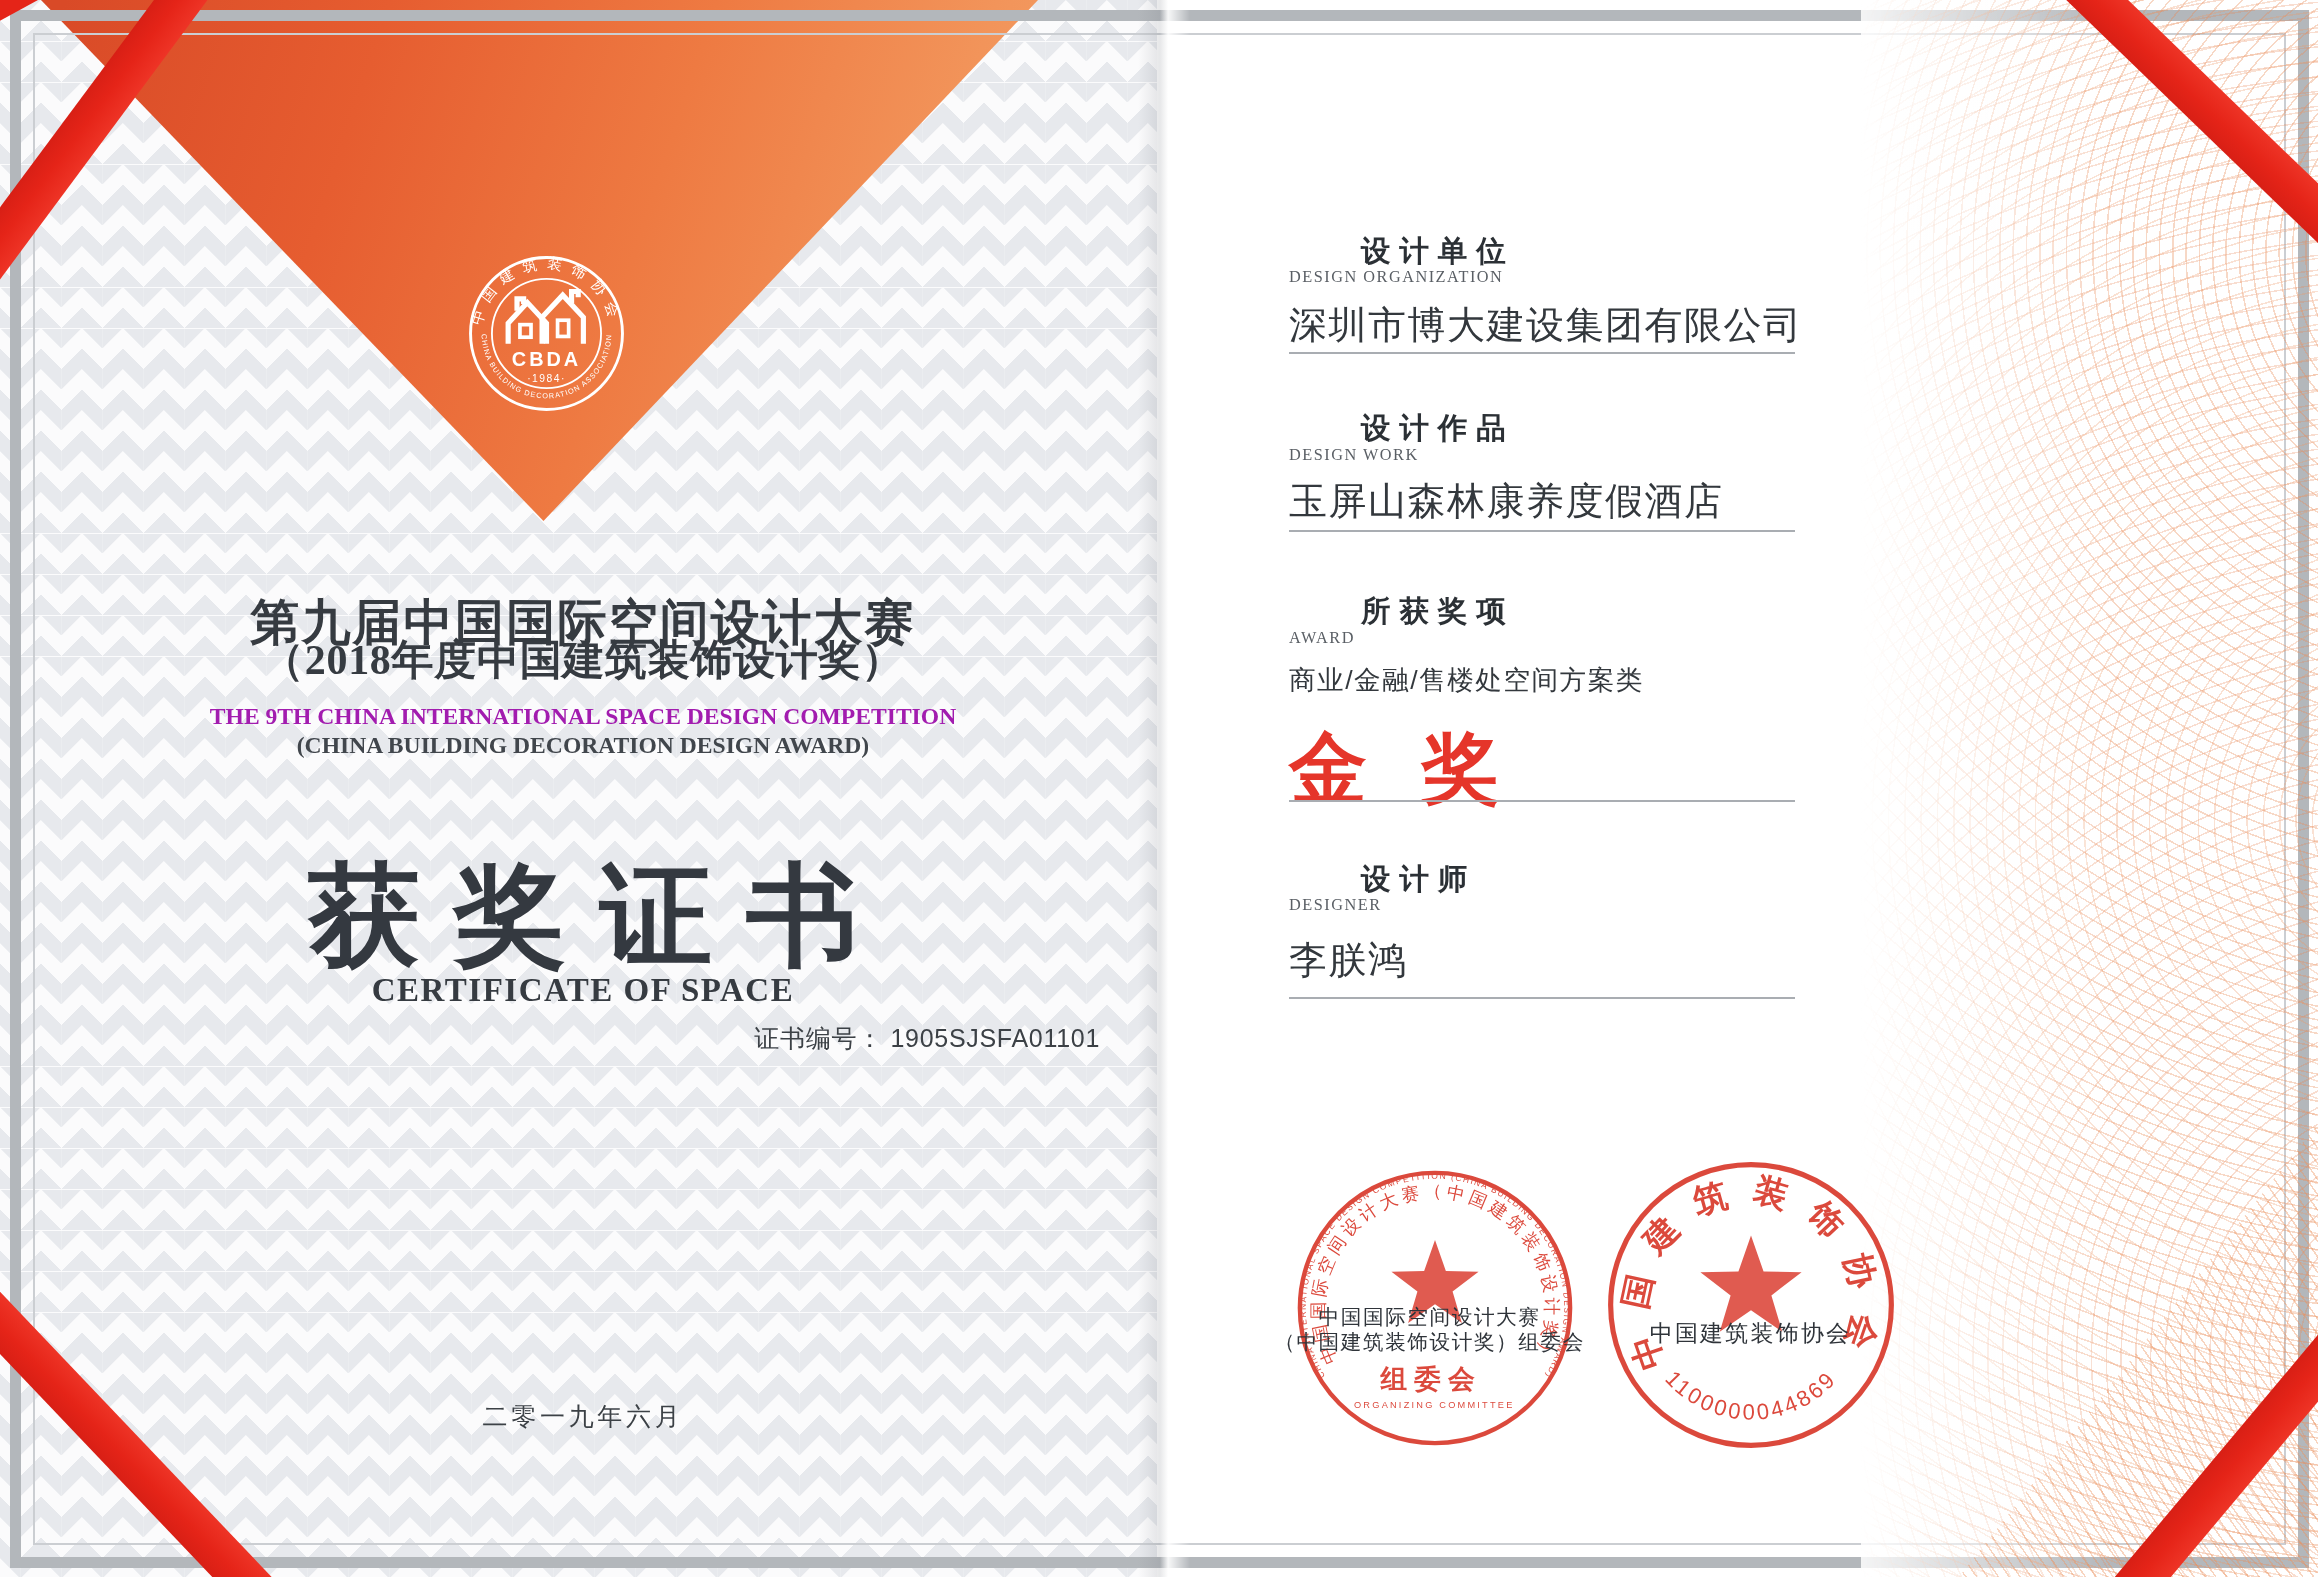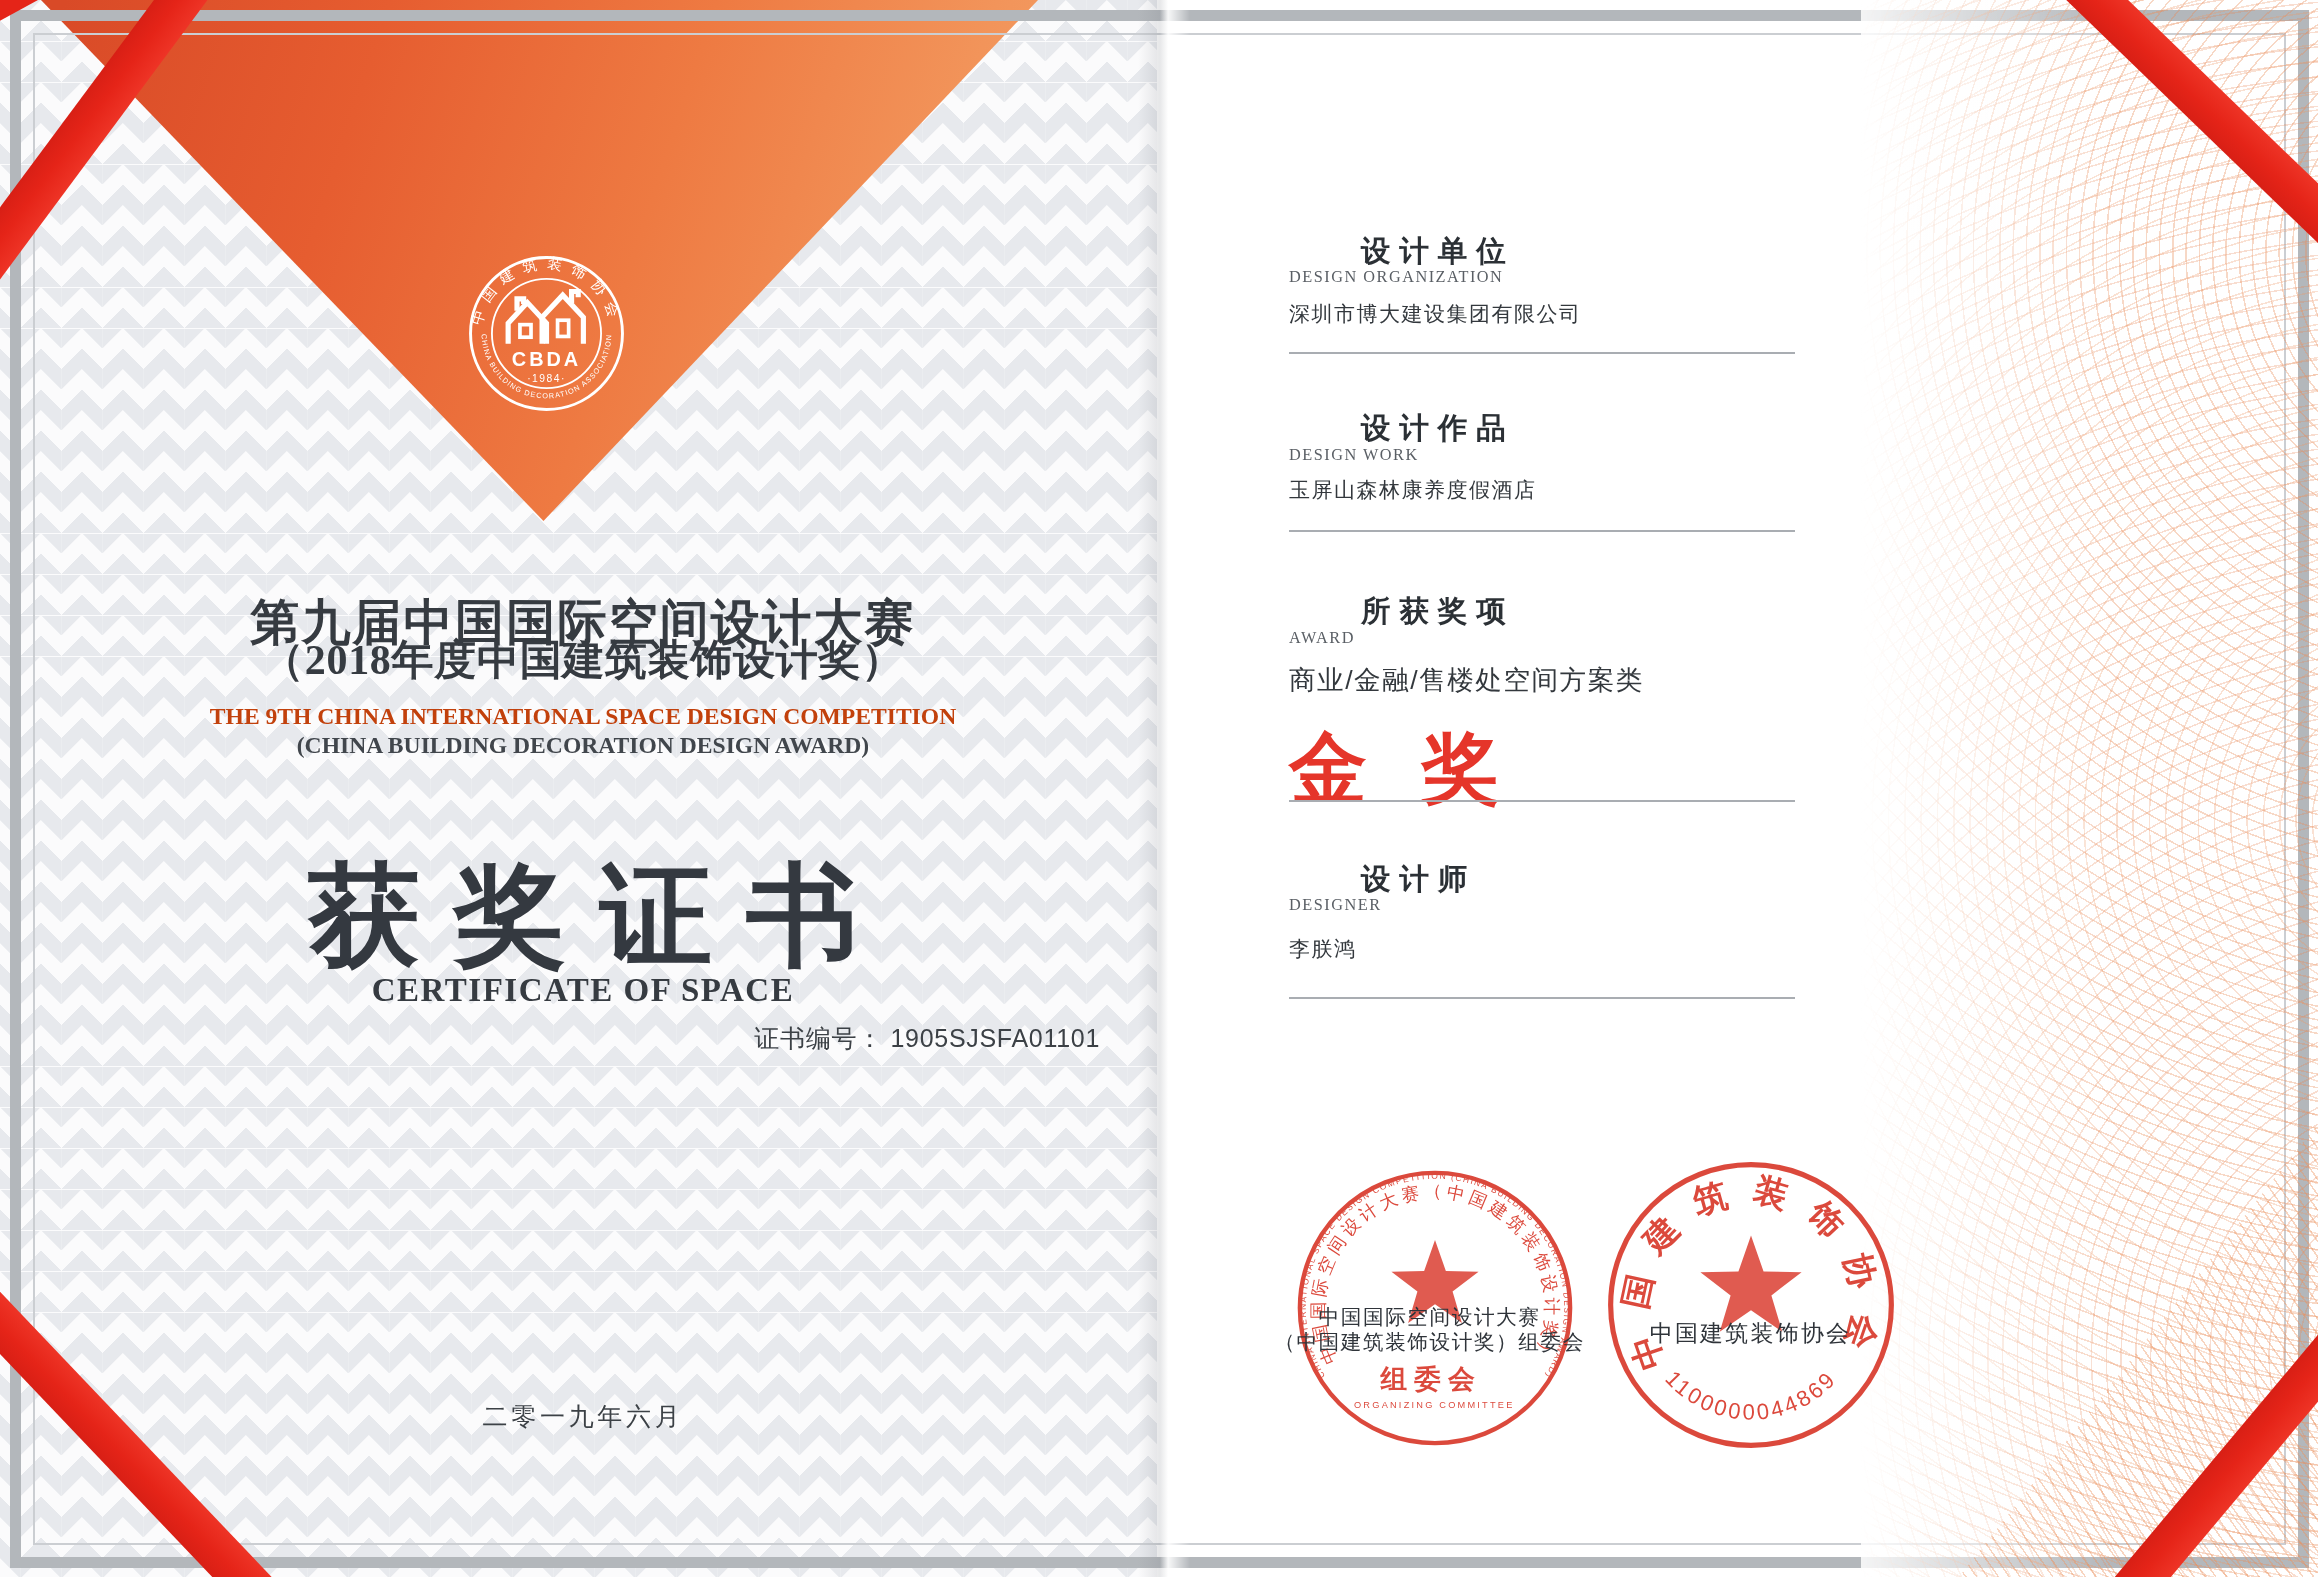--- a/index.html
+++ b/index.html
@@ -47,31 +47,31 @@
   #ribbon-tr{left:1876px;top:86px;width:665px;transform:rotate(44deg);}
   #ribbon-bl{left:-211px;top:1429px;width:665px;transform:rotate(46.4deg);}
   #ribbon-br{left:1898px;top:1451px;width:665px;transform:rotate(130deg);}
   #corner-sliver{left:0;top:0;width:38px;height:20.7px;background:#e52418;
     clip-path:polygon(0 0,100% 0,0 100%);}
 
   
   .lp-center{left:66px;width:1034px;text-align:center;color:#3a3f45;}
   #title-cn-1{top:570px;font-family:"Liberation Serif",serif;font-weight:bold;font-size:49px;letter-spacing:2.2px;color:#363b41;margin-top:20px;}
   #title-cn-2{top:632px;font-family:"Liberation Serif",serif;font-weight:bold;font-size:42px;letter-spacing:0.7px;color:#363b41;}
-  #title-en-1{top:703px;font-family:"Liberation Serif",serif;font-weight:bold;font-size:23.6px;color:#c2410c;}
+  #title-en-1{top:703px;font-family:"Liberation Serif",serif;font-weight:bold;font-size:23.6px;color:#a21caf;}
   #title-en-2{top:732px;font-family:"Liberation Serif",serif;font-weight:bold;font-size:23.6px;color:#41464c;}
   #cert-title{top:841px;font-family:"Liberation Serif",serif;font-weight:bold;font-size:112px;letter-spacing:34px;text-indent:34px;color:#343940;}
   #cert-subtitle{top:972px;font-family:"Liberation Serif",serif;font-weight:bold;font-size:33px;letter-spacing:1.5px;color:#363b41;}
   #cert-no{top:1022px;font-size:25px;letter-spacing:0.7px;color:#3c4146;text-align:right;}
   #date{top:1400px;font-size:25px;letter-spacing:3.7px;color:#3c4146;}
 
   
   .fld-label{left:1361px;font-family:"Liberation Serif",serif;font-weight:bold;font-size:29.5px;letter-spacing:8.9px;color:#2b3035;}
   .fld-en{left:1289px;font-family:"Liberation Serif",serif;font-size:16.3px;letter-spacing:1.5px;color:#5a5f65;}
-  .fld-value{left:1289px;font-size:21px;letter-spacing:1.5px;color:#33383d;font-weight:400;}
+  .fld-value{left:1289px;font-size:38px;letter-spacing:1.5px;color:#33383d;font-weight:400;}
   .rule{left:1289px;width:506px;height:1.5px;background:#a9adb2;}
   #f1-label{top:232px}#f1-en{top:267px}#f1-value{top:300px}#rule1{top:352px}
   #f2-label{top:409px}#f2-en{top:445px}#f2-value{top:476px}#rule2{top:530px}
   #f3-label{top:592px}#f3-en{top:628px}#f3-value{top:662px;font-size:26.6px;}
   #award-gold{left:1289px;top:693px;font-size:78px;font-weight:bold;letter-spacing:55px;color:#e5352a;font-family:"Liberation Serif",serif;margin-top:24px;}
   #rule3{top:800px}
   #f4-label{top:860px}#f4-en{top:895px}#f4-value{top:935px}#rule4{top:997px}
 
   
   #stamp-committee{left:1294px;top:1167px;width:282px;height:282px;opacity:.92;}

